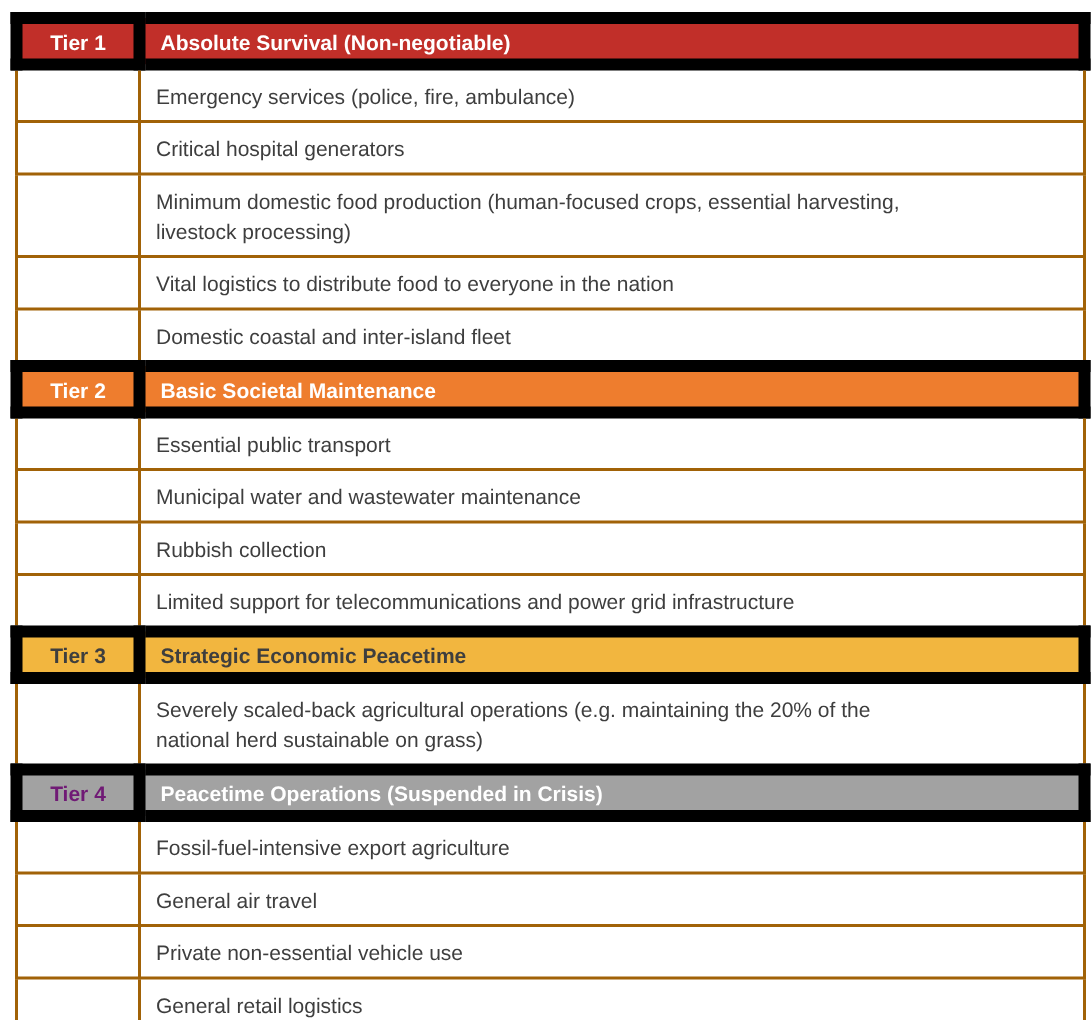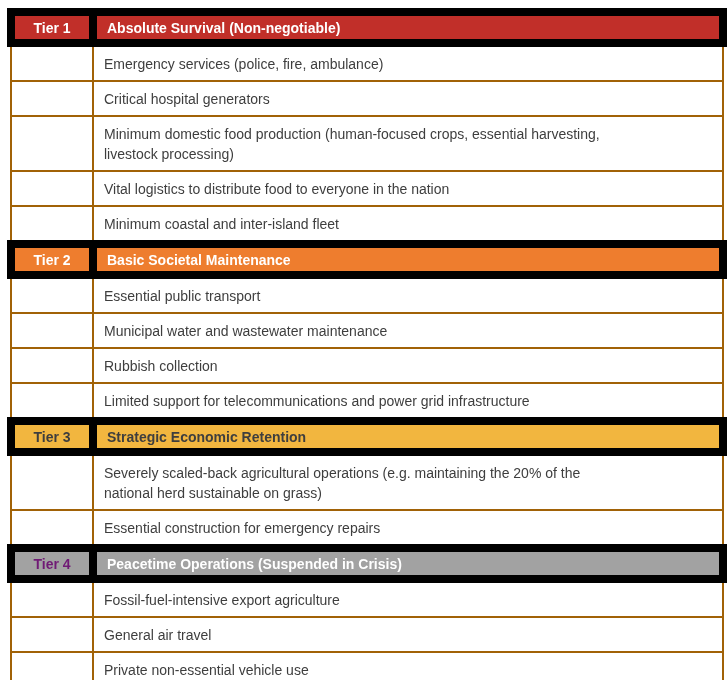--- a/index.html
+++ b/index.html
@@ -80,21 +80,21 @@
         <tr>
           <td class="spacer-cell"></td>
           <td class="desc-cell"><span class="t">Minimum domestic food production (human-focused crops, essential harvesting, livestock processing)</span></td>
         </tr>
         <tr>
           <td class="spacer-cell"></td>
           <td class="desc-cell"><span class="t">Vital logistics to distribute food to everyone in the nation</span></td>
         </tr>
         <tr>
           <td class="spacer-cell"></td>
-          <td class="desc-cell"><span class="t">Minimum coastal and inter-island fleet</span></td>
+          <td class="desc-cell"><span class="t">Domestic coastal and inter-island fleet</span></td>
         </tr>
         <tr>
           <th class="label-cell" style="background: rgb(238, 125, 46); color: rgb(255, 255, 255);">Tier 2</th>
           <th class="title-cell" style="background: rgb(238, 125, 46); color: rgb(255, 255, 255);">Basic Societal Maintenance</th>
         </tr>
         <tr>
           <td class="spacer-cell"></td>
           <td class="desc-cell"><span class="t">Essential public transport</span></td>
         </tr>
         <tr>
@@ -104,29 +104,25 @@
         <tr>
           <td class="spacer-cell"></td>
           <td class="desc-cell"><span class="t">Rubbish collection</span></td>
         </tr>
         <tr>
           <td class="spacer-cell"></td>
           <td class="desc-cell"><span class="t">Limited support for telecommunications and power grid infrastructure</span></td>
         </tr>
         <tr>
           <th class="label-cell" style="background: rgb(242, 182, 63); color: rgb(62, 62, 62);">Tier 3</th>
-          <th class="title-cell" style="background: rgb(242, 182, 63); color: rgb(62, 62, 62);">Strategic Economic Retention</th>
+          <th class="title-cell" style="background: rgb(242, 182, 63); color: rgb(62, 62, 62);">Strategic Economic Peacetime</th>
         </tr>
         <tr>
           <td class="spacer-cell"></td>
           <td class="desc-cell"><span class="t">Severely scaled-back agricultural operations (e.g. maintaining the 20% of the national herd sustainable on grass)</span></td>
-        </tr>
-        <tr>
-          <td class="spacer-cell"></td>
-          <td class="desc-cell"><span class="t">Essential construction for emergency repairs</span></td>
         </tr>
         <tr>
           <th class="label-cell" style="background: rgb(162, 162, 162); color: #701a75;">Tier 4</th>
           <th class="title-cell" style="background: rgb(162, 162, 162); color: rgb(255, 255, 255);">Peacetime Operations (Suspended in Crisis)</th>
         </tr>
         <tr>
           <td class="spacer-cell"></td>
           <td class="desc-cell"><span class="t">Fossil-fuel-intensive export agriculture</span></td>
         </tr>
         <tr>

